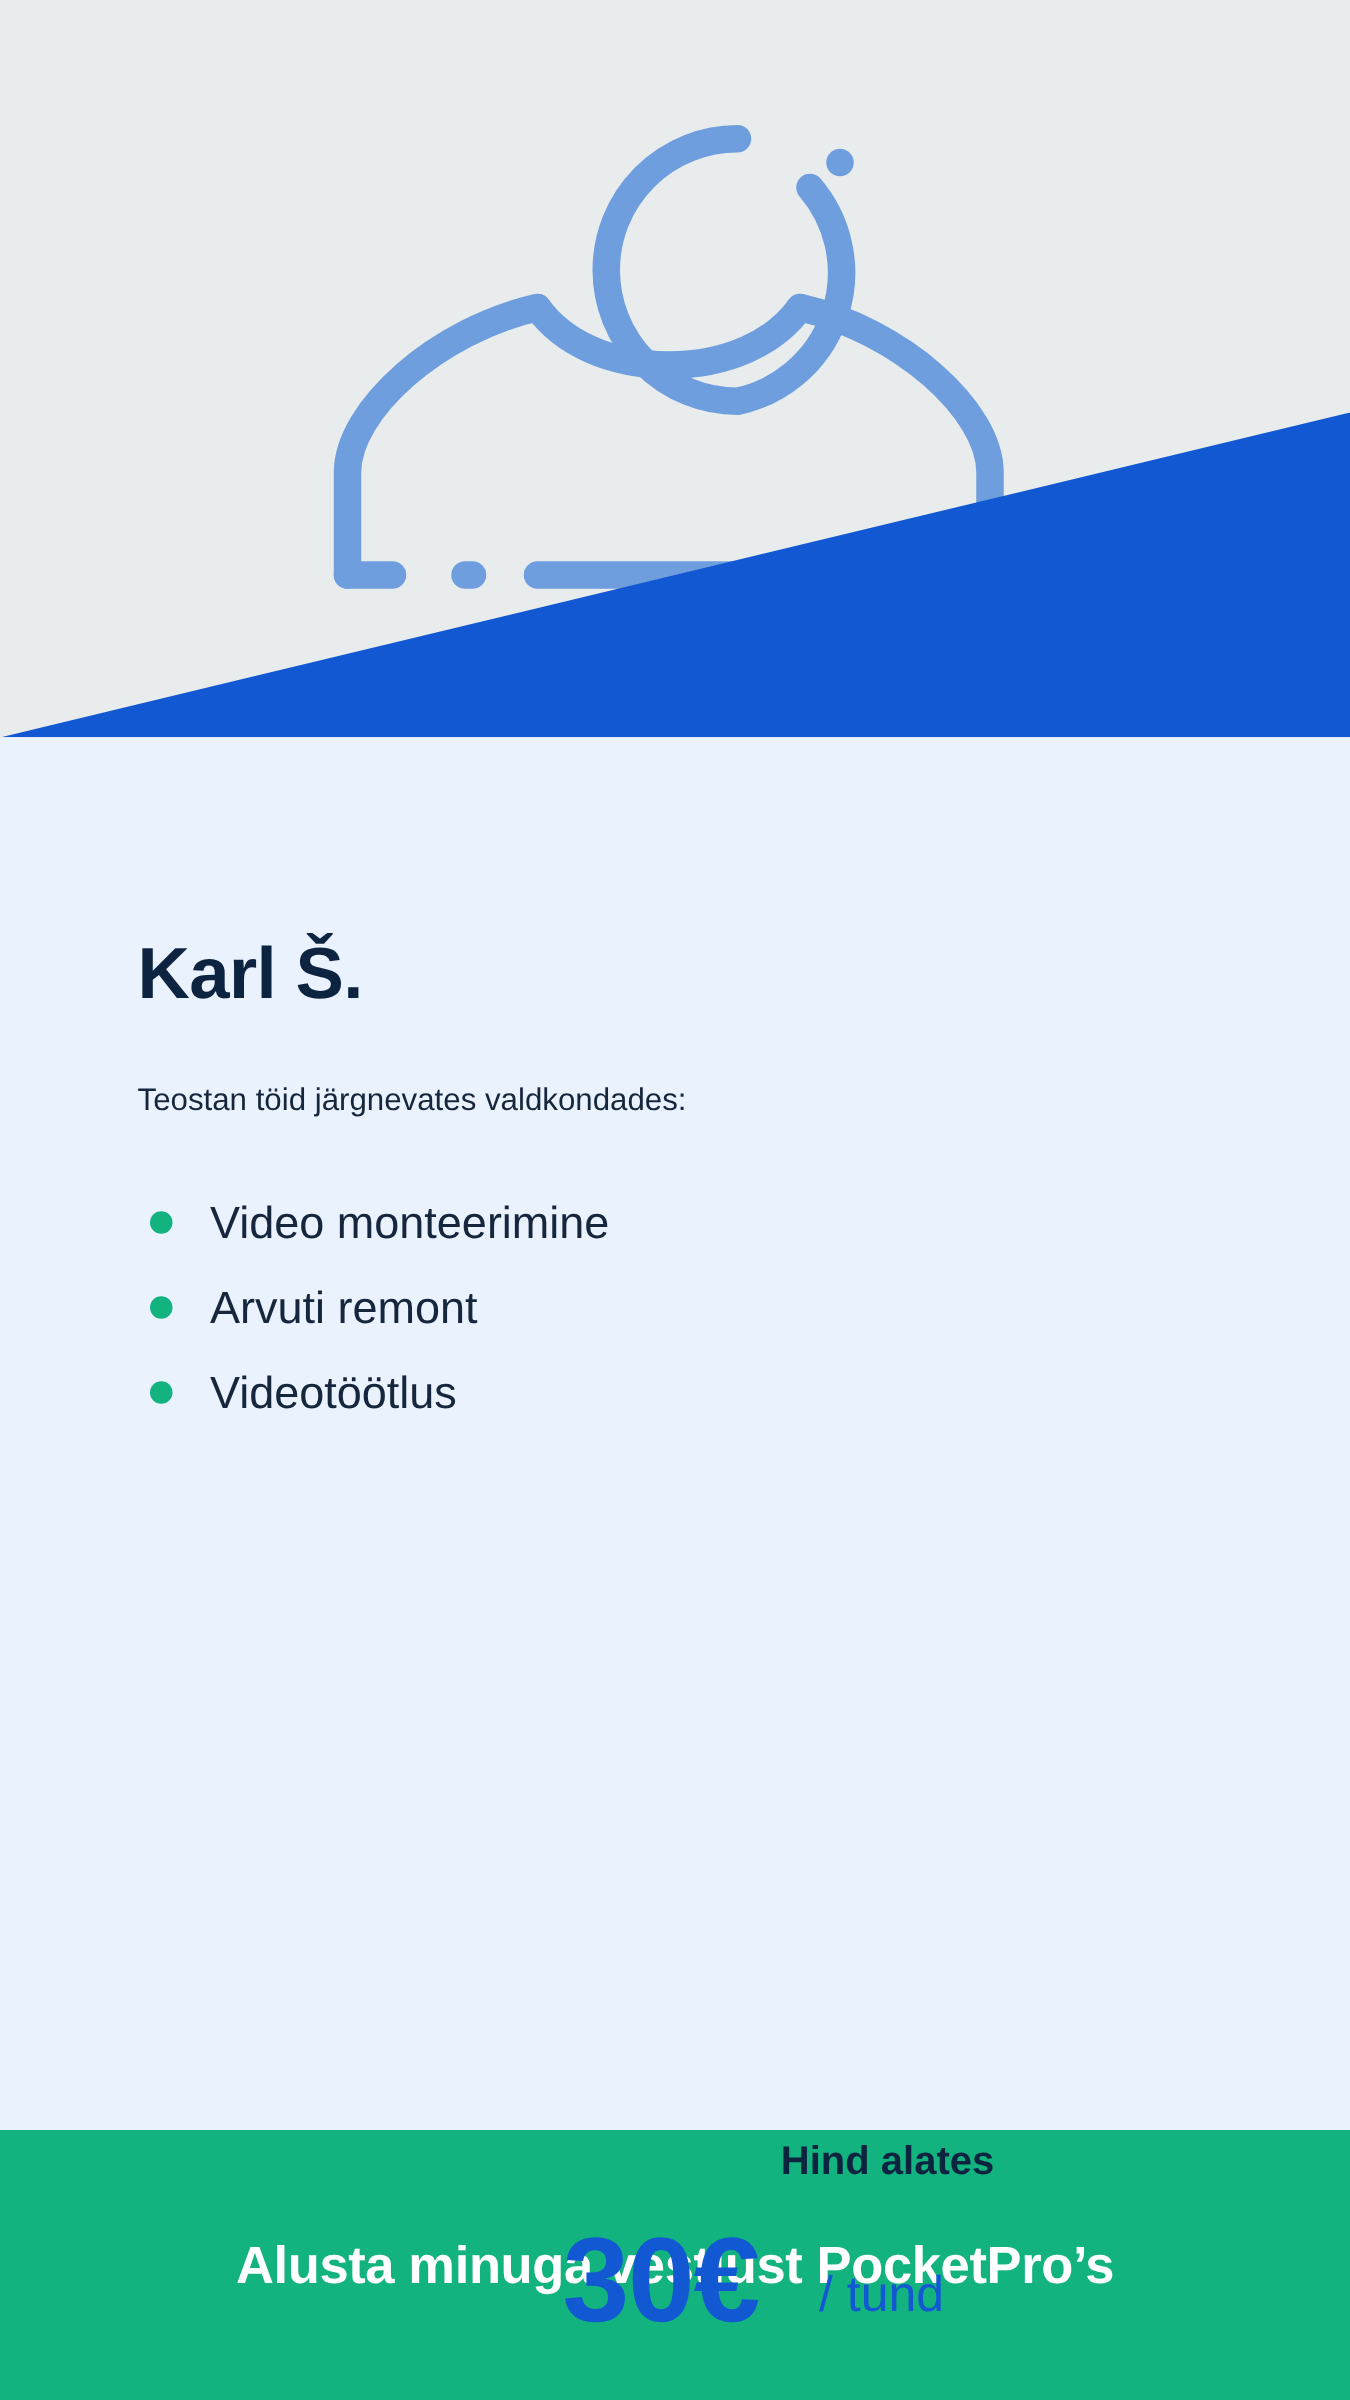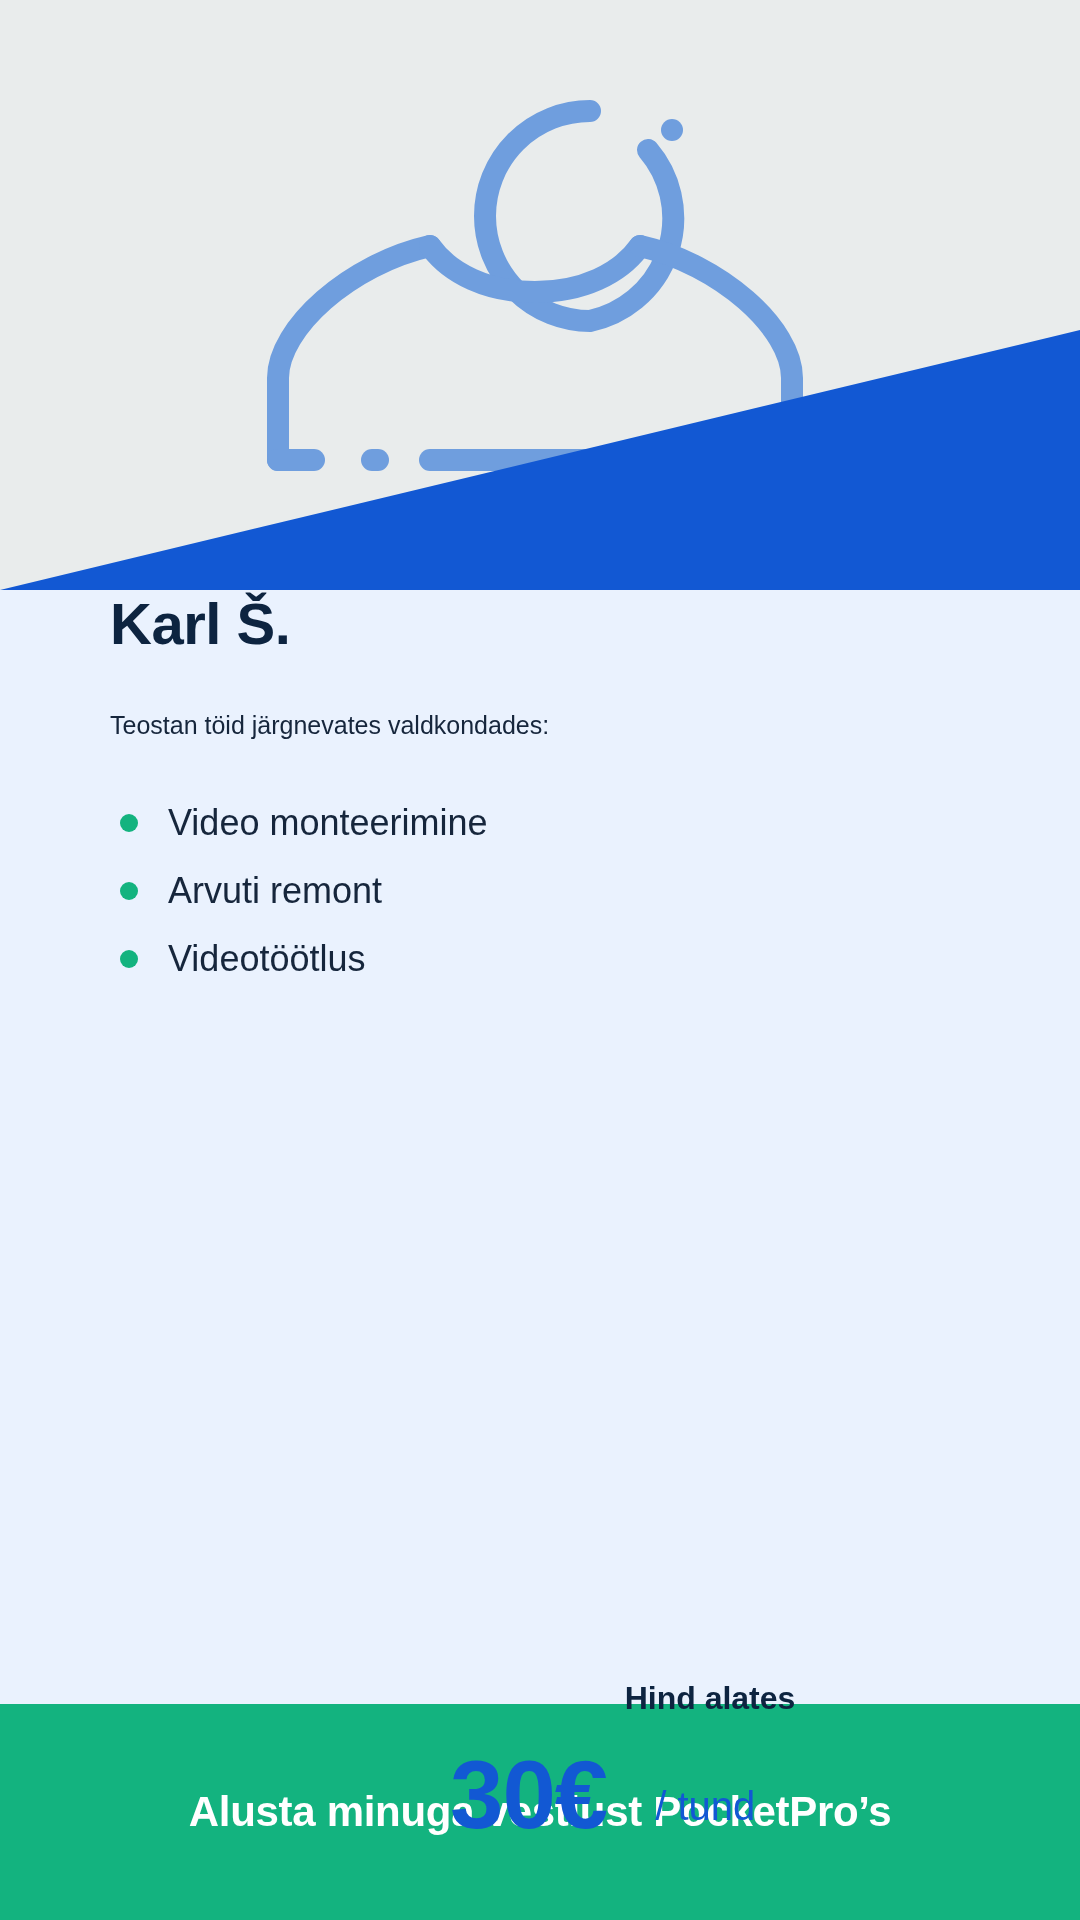--- a/index.html
+++ b/index.html
@@ -68,20 +68,21 @@
   .body {
     position: relative;
     flex: 1 1 auto;
     background: #eaf2fe;
     padding: 0 110px;
     box-sizing: border-box;
   }
 
   .pro-name {
     margin: 0;
+    padding-top: 155px;
     font-size: 58px;
     font-weight: bold;
     color: #0d2440;
     letter-spacing: -0.5px;
   }
 
   .intro {
     margin: 0;
     padding-top: 52px;
     font-size: 25px;
@@ -107,21 +108,21 @@
     height: 18px;
     border-radius: 50%;
     background: #13b37f;
     margin-right: 30px;
     flex: 0 0 auto;
   }
 
   .price-block {
     position: absolute;
     right: 110px;
-    top: 1090px;
+    top: 1120px;
     width: 520px;
     text-align: center;
   }
   .price-label {
     font-size: 32px;
     font-weight: bold;
     color: #0d2440;
     margin: 0;
   }
   .price-row {

